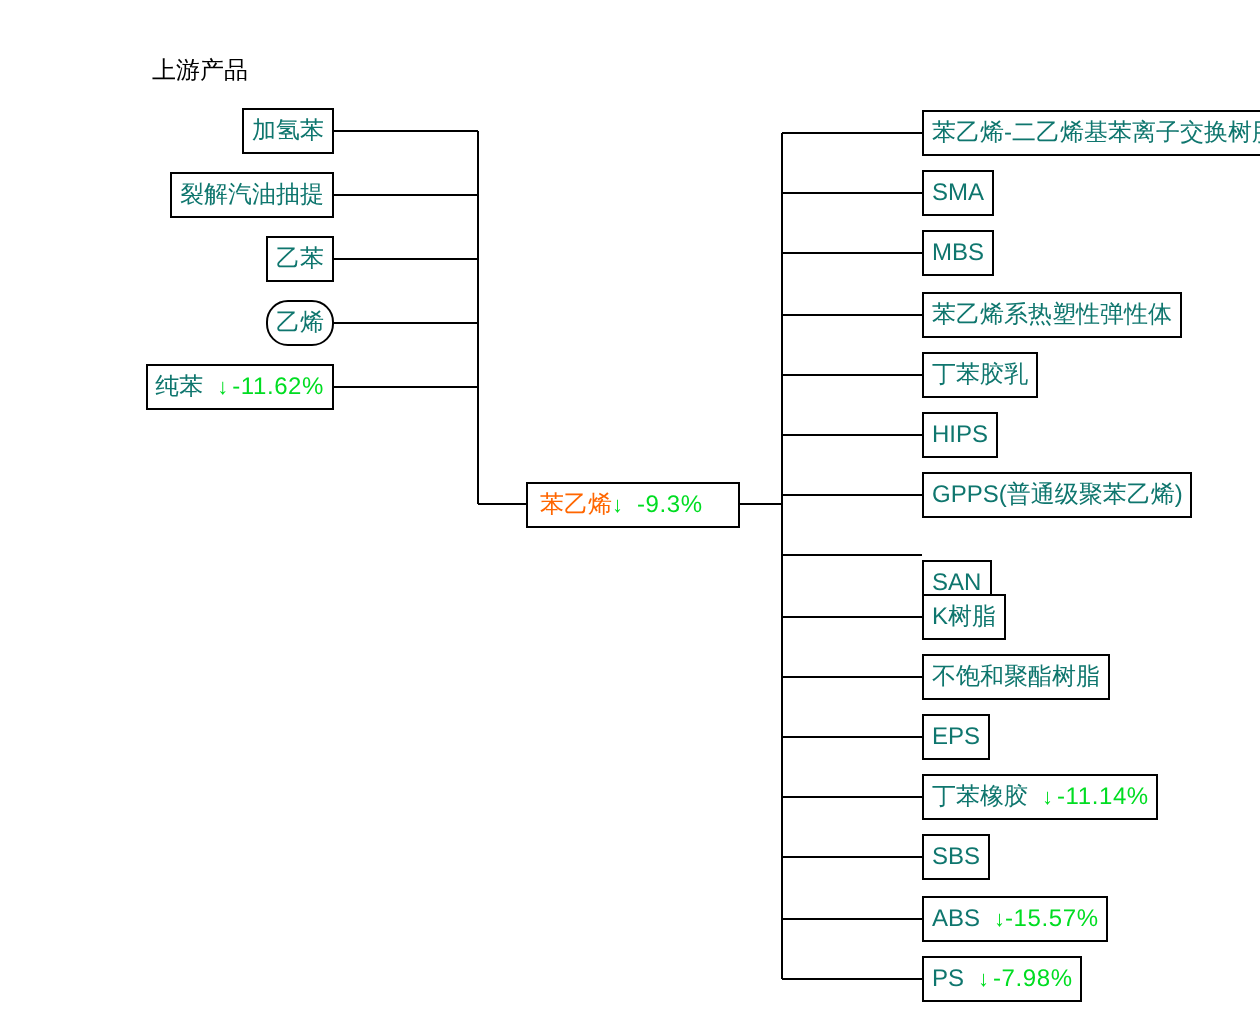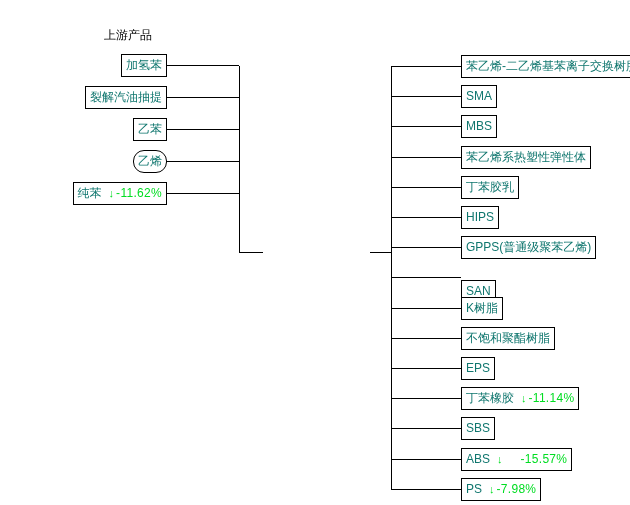--- a/index.html
+++ b/index.html
@@ -45,21 +45,21 @@
   }
 
   
   .col-header {
     position: absolute;
     font-size: 12px;
     line-height: 14px;
     color: #000000;
     white-space: nowrap;
   }
-  #header-upstream { left: 76px; top: 28px; width: 104px; text-align: center; }
+  #header-upstream { left: 76px; top: 28px; width: 104px; text-align: left; }
   #header-downstream { left: 450px; top: 28px; width: 104px; text-align: center; }
 
   
   #connectors {
     position: absolute;
     left: 0; top: 0;
     width: 630px;
     height: 505px;
   }
 
@@ -145,32 +145,35 @@
   </svg>
 
   <div id="upstream-nodes">
       <div class="node left" style="top: 54px;"><span class="label">加氢苯</span></div>
       <div class="node left" style="top: 86px;"><span class="label">裂解汽油抽提</span></div>
       <div class="node left" style="top: 118px;"><span class="label">乙苯</span></div>
       <div class="node left" style="top: 150px; border-radius: 11px;"><span class="label">乙烯</span></div>
       <div class="node left" style="top: 182px;"><span class="label">纯苯</span><span class="arrow" style="margin-left: 7px;">↓</span><span class="change" style="margin-left: 2px;">-11.62%</span></div>
     </div>
 
+  <div class="node" id="node-center">
+    <span class="label">苯乙烯</span><span class="arrow">↓</span><span class="change">-9.3%</span>
+  </div>
 
   <div id="downstream-nodes">
       <div class="node right" style="top: 55px;"><span class="label">苯乙烯-二乙烯基苯离子交换树脂</span></div>
       <div class="node right" style="top: 85px;"><span class="label">SMA</span></div>
       <div class="node right" style="top: 115px;"><span class="label">MBS</span></div>
       <div class="node right" style="top: 146px;"><span class="label">苯乙烯系热塑性弹性体</span></div>
       <div class="node right" style="top: 176px;"><span class="label">丁苯胶乳</span></div>
       <div class="node right" style="top: 206px;"><span class="label">HIPS</span></div>
       <div class="node right" style="top: 236px;"><span class="label">GPPS(普通级聚苯乙烯)</span></div>
       <div class="node right" style="top: 280px;"><span class="label">SAN</span></div>
       <div class="node right" style="top: 297px;"><span class="label">K树脂</span></div>
       <div class="node right" style="top: 327px;"><span class="label">不饱和聚酯树脂</span></div>
       <div class="node right" style="top: 357px;"><span class="label">EPS</span></div>
       <div class="node right" style="top: 387px;"><span class="label">丁苯橡胶</span><span class="arrow" style="margin-left: 7px;">↓</span><span class="change" style="margin-left: 2px;">-11.14%</span></div>
       <div class="node right" style="top: 417px;"><span class="label">SBS</span></div>
-      <div class="node right" style="top: 448px;"><span class="label">ABS</span><span class="arrow" style="margin-left: 7px;">↓</span><span class="change" style="margin-left: 18px;">-15.57%</span></div>
+      <div class="node right" style="top: 448px;"><span class="label">ABS</span><span class="arrow" style="margin-left: 7px;">↓</span><span class="change" style="margin-left: 0;">-15.57%</span></div>
       <div class="node right" style="top: 478px;"><span class="label">PS</span><span class="arrow" style="margin-left: 7px;">↓</span><span class="change" style="margin-left: 2px;">-7.98%</span></div>
     </div>
 
 </div>
 
 </body></html>

